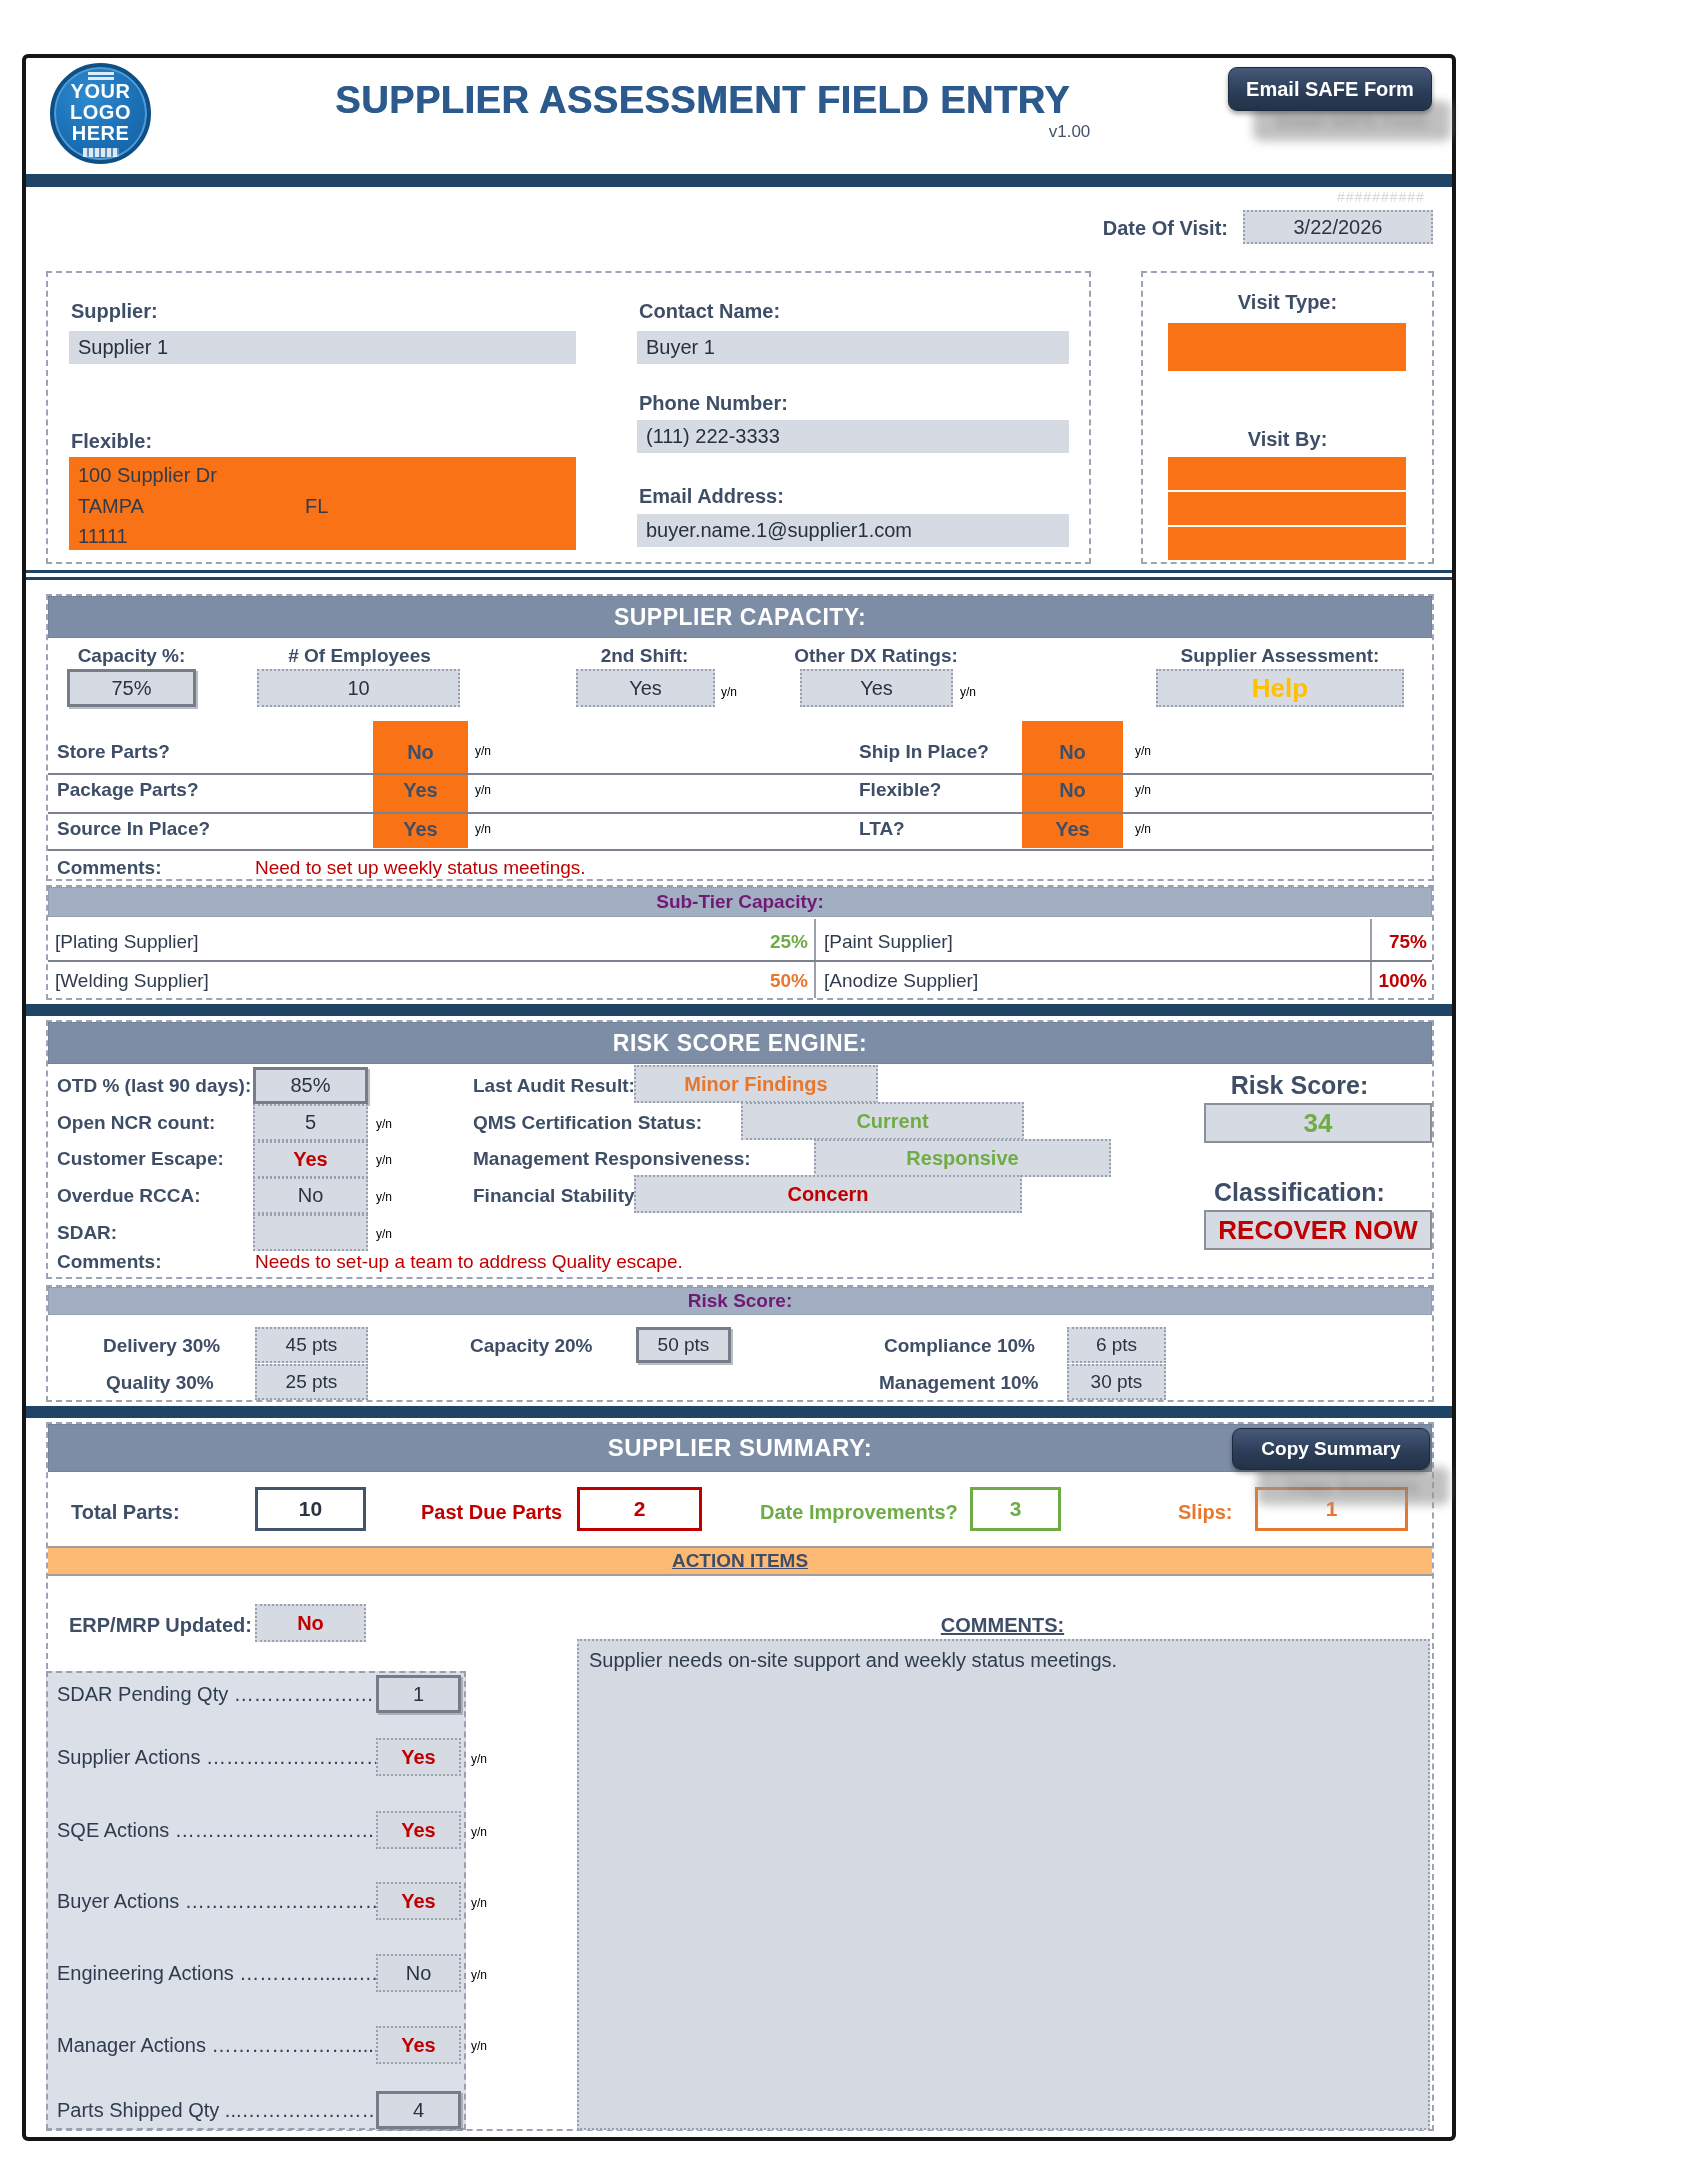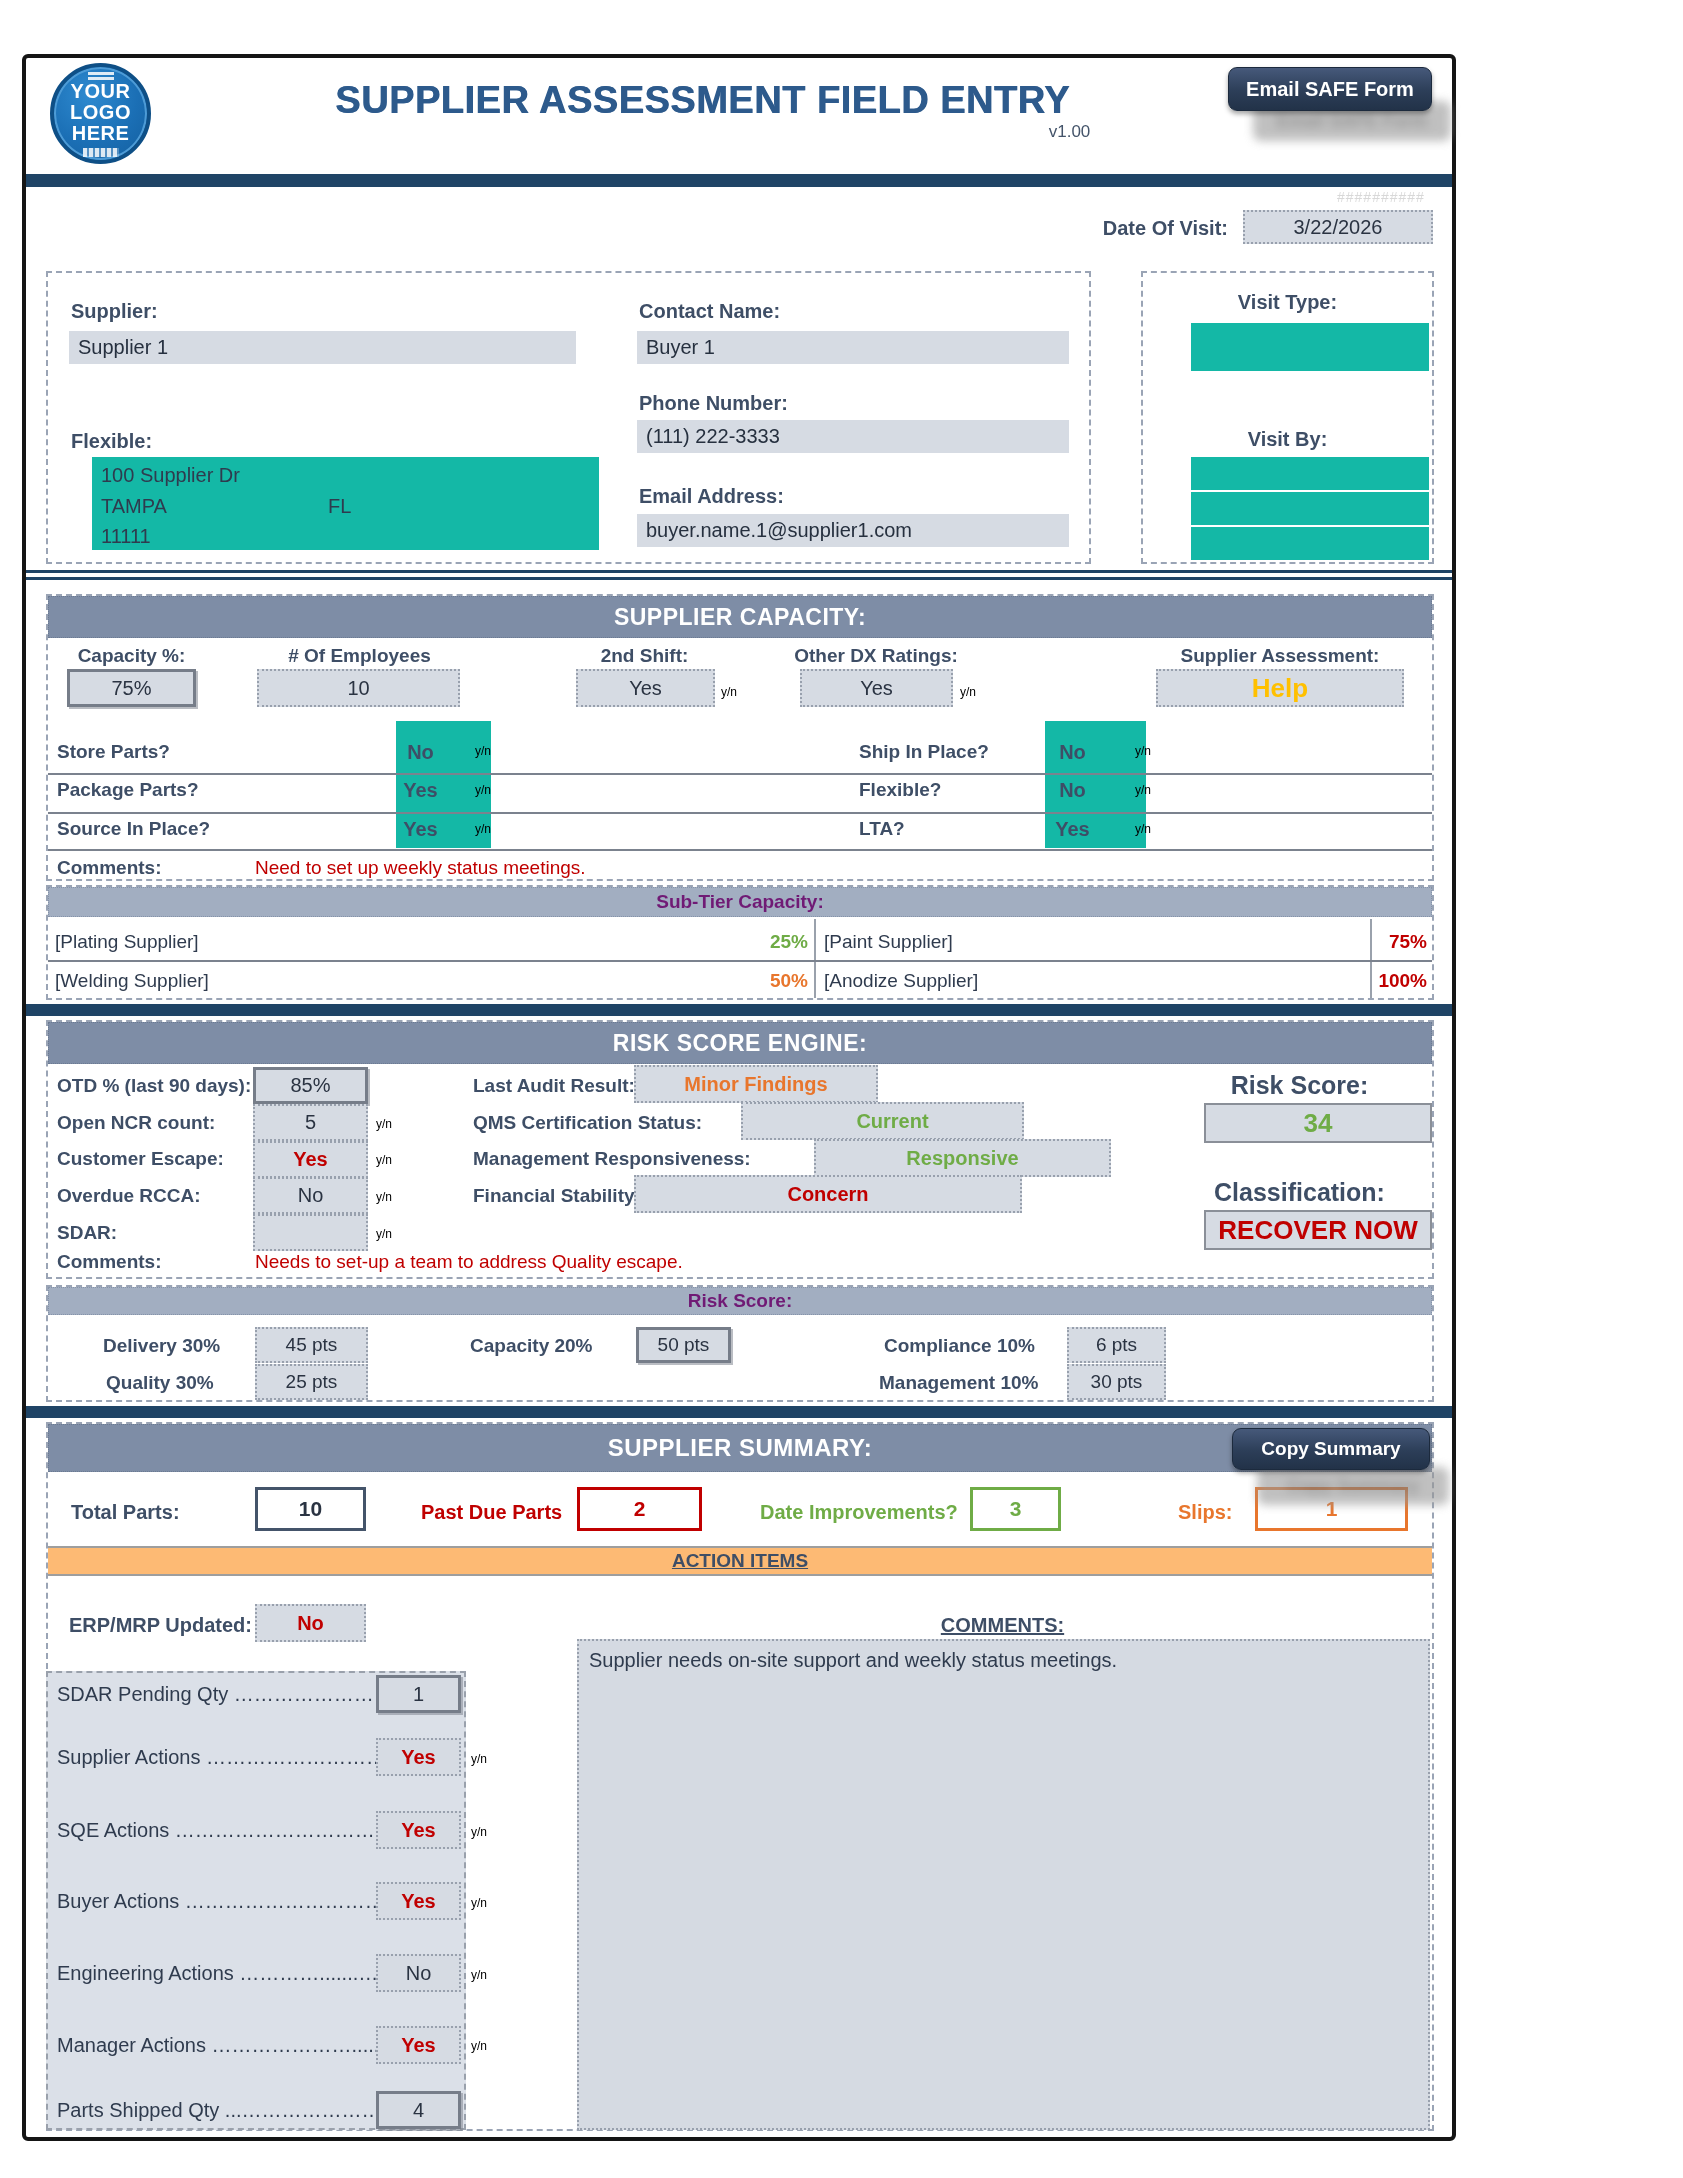--- a/index.html
+++ b/index.html
@@ -14,21 +14,21 @@
   .ctr{text-align:center;}
   .rgt{text-align:right;}
   .und{text-decoration:underline;}
   .red{color:#C00000;}
   .green{color:#6FAC46;}
   .orange{color:#E8762D;}
   .gold{color:#FFC000;}
   .navyv{color:#2A3342;}
   .b{font-weight:bold;}
   
-  .fill{background:#14b8a6;margin-left:23px;}
+  .fill{background:#f97316;}
   .cell{background:#D6DBE3;border:2px dotted #98A0AD;display:flex;align-items:center;justify-content:center;font-size:20px;color:#2A3342;box-sizing:border-box;}
   .heavy{border:3px solid #767D89;box-shadow:2px 2px 0 rgba(130,135,145,.55);}
   .valbox{display:flex;align-items:center;justify-content:center;font-size:20px;color:#2A3342;box-sizing:border-box;background:#fff;}
   .input-fill{background:#D6DBE3;display:flex;align-items:center;font-size:20px;color:#26303F;padding-left:9px;box-sizing:border-box;}
   
   .bar{background:#7E8DA6;color:#FFFFFF;font-weight:bold;display:flex;align-items:center;justify-content:center;font-size:23px;letter-spacing:0.5px;border:1px dotted #6B7A92;box-sizing:border-box;}
   .subbar{background:#A2AEC1;color:#701a75;font-weight:bold;display:flex;align-items:center;justify-content:center;font-size:19px;border:1px dotted #8593A9;box-sizing:border-box;}
   .graybar{background:#fdba74;border-top:2px solid #9E9E9E;border-bottom:2px solid #9E9E9E;display:flex;align-items:center;justify-content:center;box-sizing:border-box;}
   .navybar{background:#1F4466;}
   .dbl-line{border-top:3px solid #1F4466;border-bottom:3px solid #1F4466;box-sizing:border-box;}

